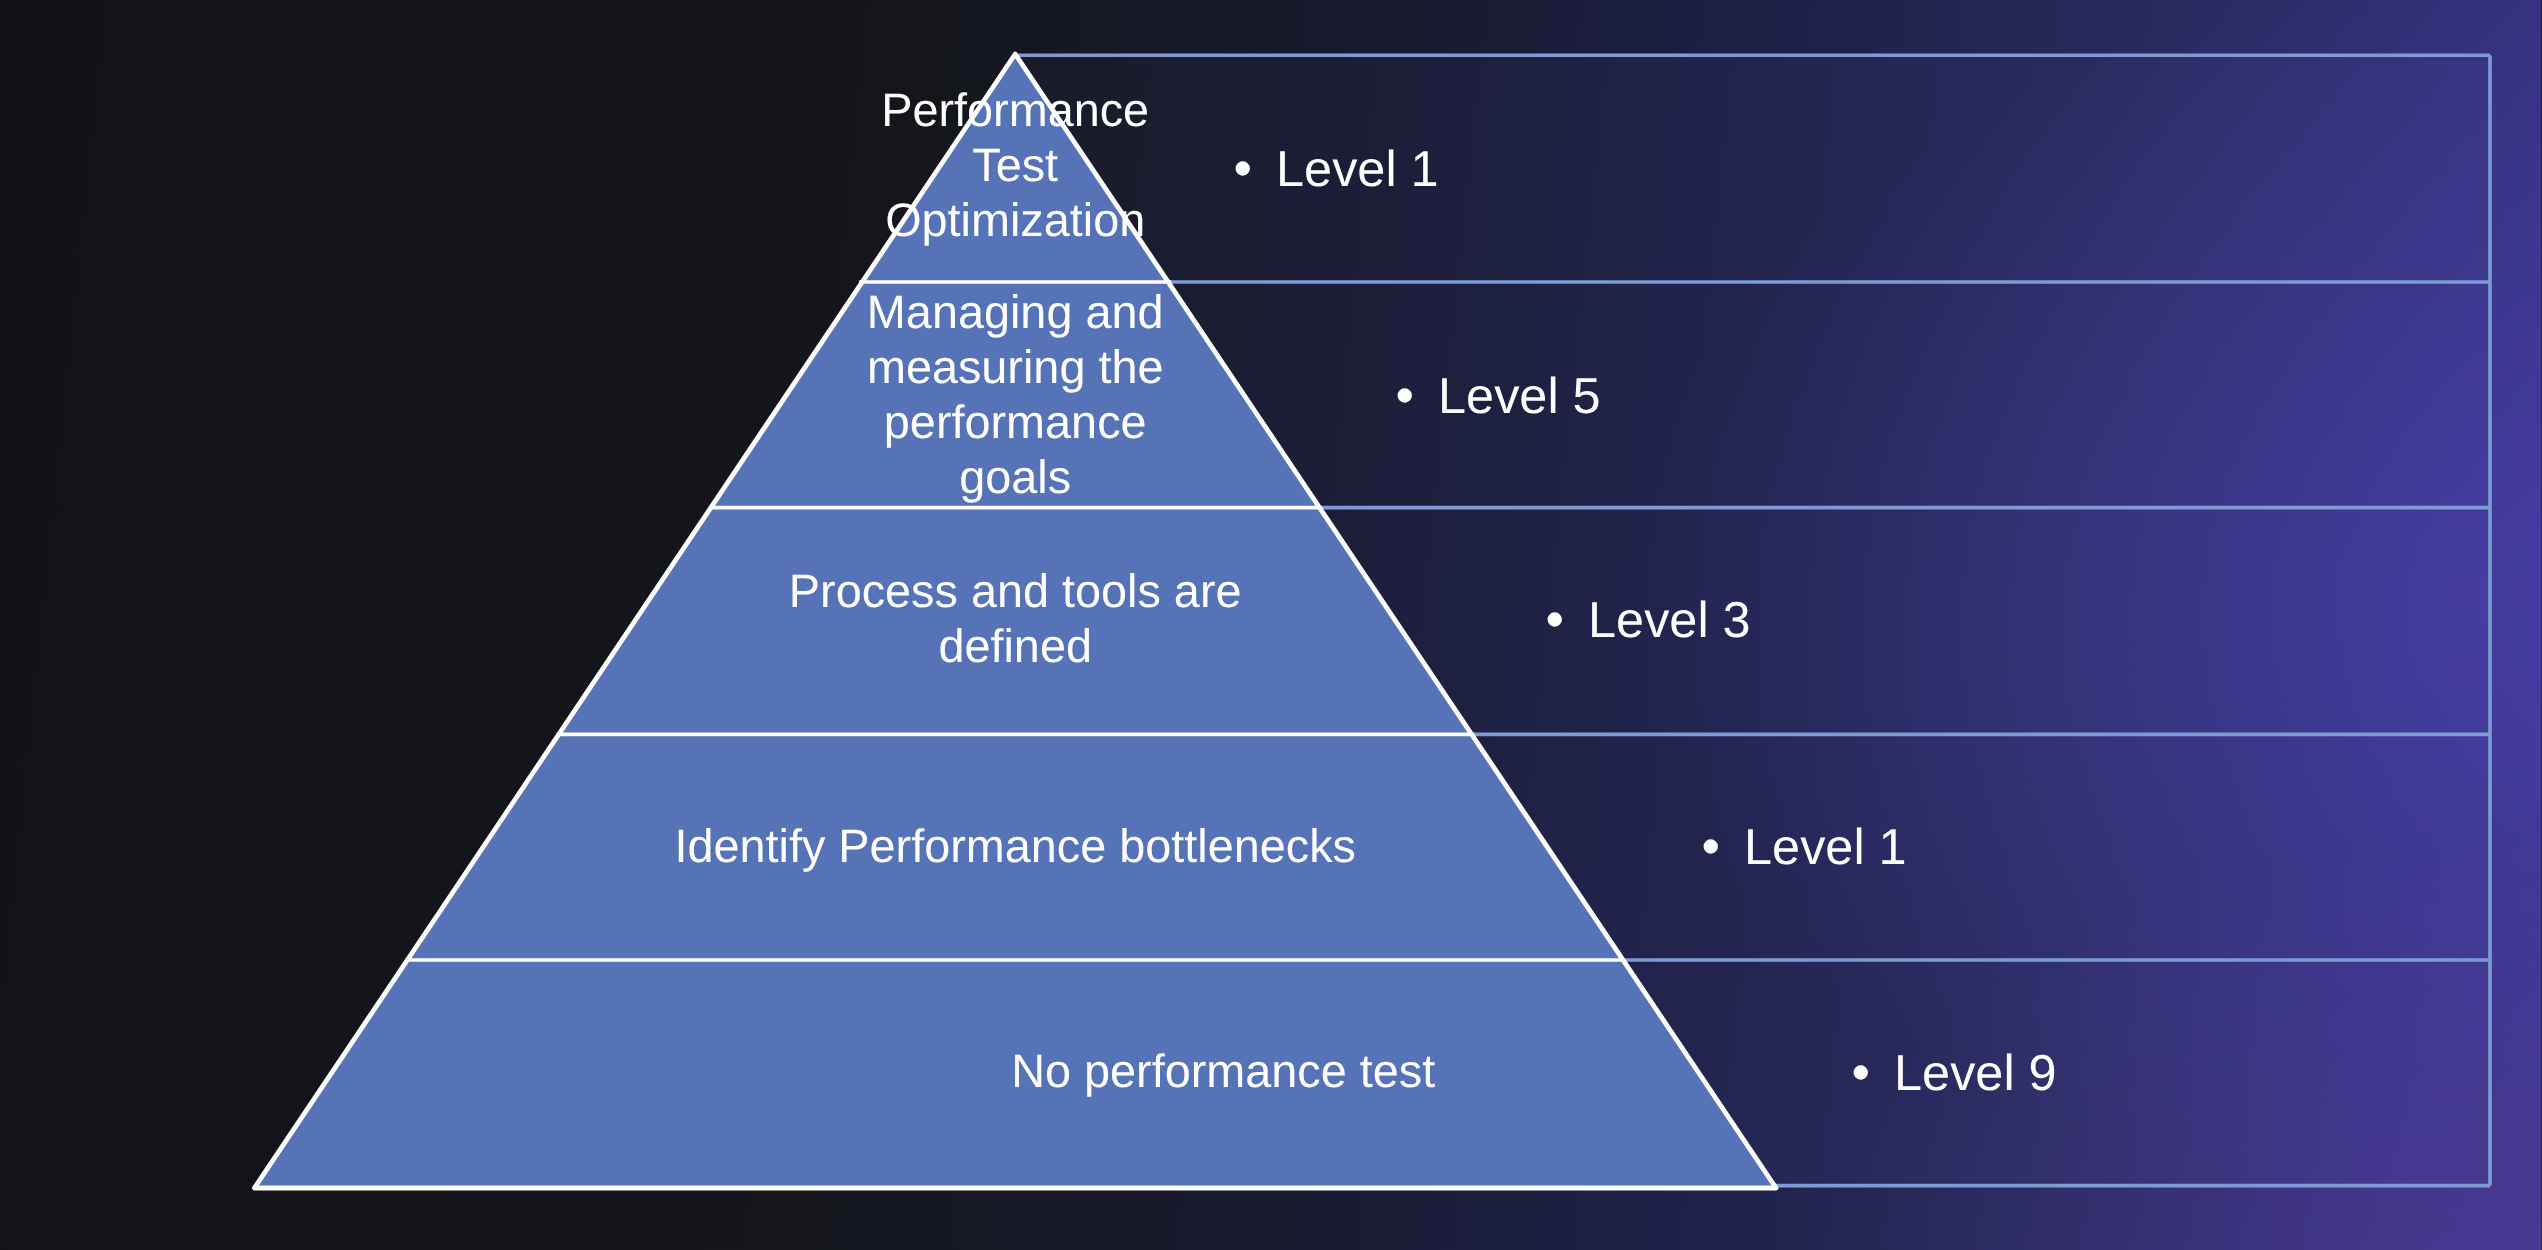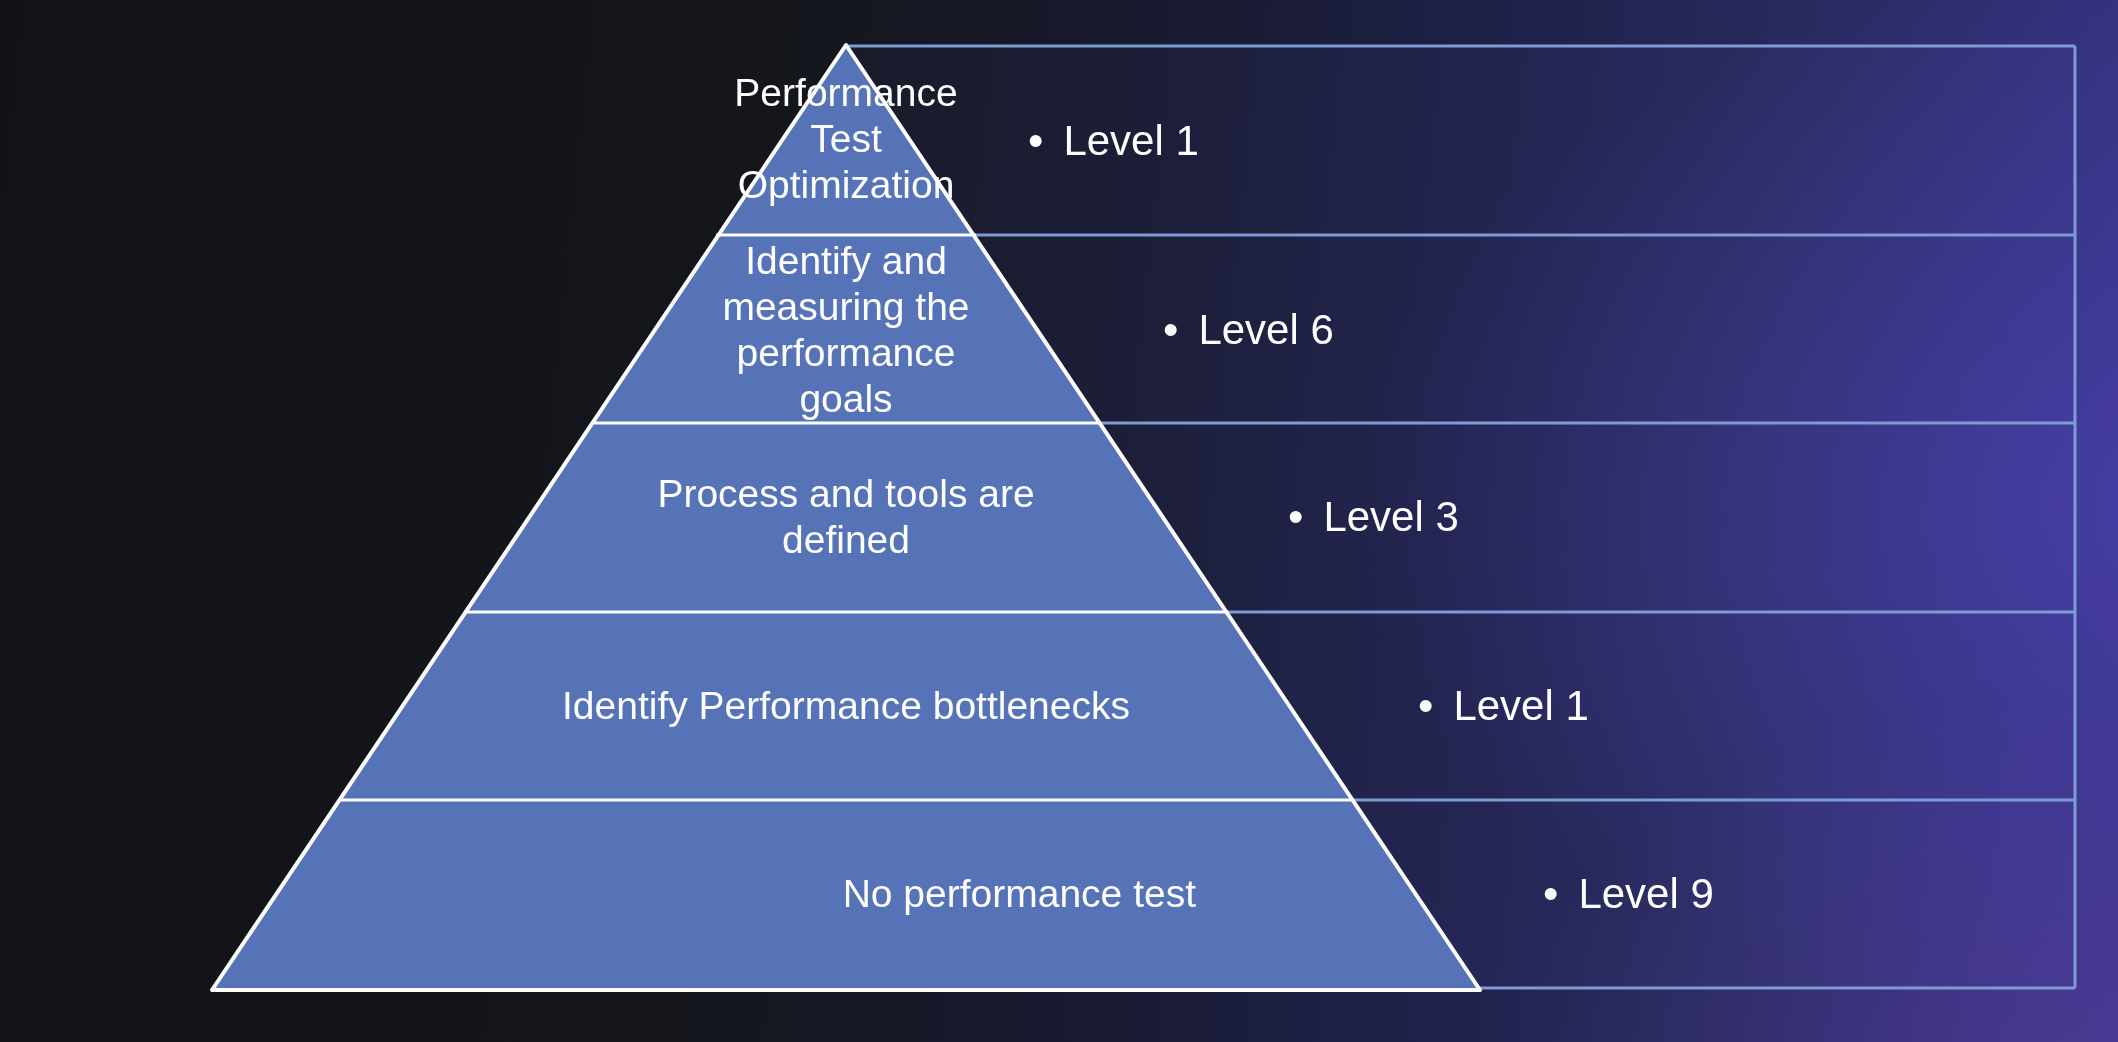--- a/index.html
+++ b/index.html
@@ -98,36 +98,36 @@
       <line class="pyramid-divider" x1="716" y1="235" x2="976" y2="235"></line>
       <line class="pyramid-divider" x1="591" y1="423" x2="1101" y2="423"></line>
       <line class="pyramid-divider" x1="464" y1="612" x2="1228" y2="612"></line>
       <line class="pyramid-divider" x1="338" y1="800" x2="1354" y2="800"></line>
     </g>
   </svg>
 
   <div class="pyr-label pyr-0">Performance
 Test
 Optimization</div>
-  <div class="pyr-label pyr-1">Identify and
+  <div class="pyr-label pyr-1">Managing and
 measuring the
 performance
 goals</div>
   <div class="pyr-label pyr-3">Identify Performance bottlenecks</div>
   <div class="pyr-label pyr-2">Process and tools are
 defined</div>
   <div class="pyr-label pyr-4">No performance test</div>
 
   <div class="lvl-row lvl-0">
     <span class="bullet">•</span>
     <span class="lvl-text">Level 1</span>
   </div>
   <div class="lvl-row lvl-1">
     <span class="bullet">•</span>
-    <span class="lvl-text">Level 6</span>
+    <span class="lvl-text">Level 5</span>
   </div>
   <div class="lvl-row lvl-2">
     <span class="bullet">•</span>
     <span class="lvl-text">Level 3</span>
   </div>
   <div class="lvl-row lvl-3">
     <span class="bullet">•</span>
     <span class="lvl-text">Level 1</span>
   </div>
   <div class="lvl-row lvl-4">

